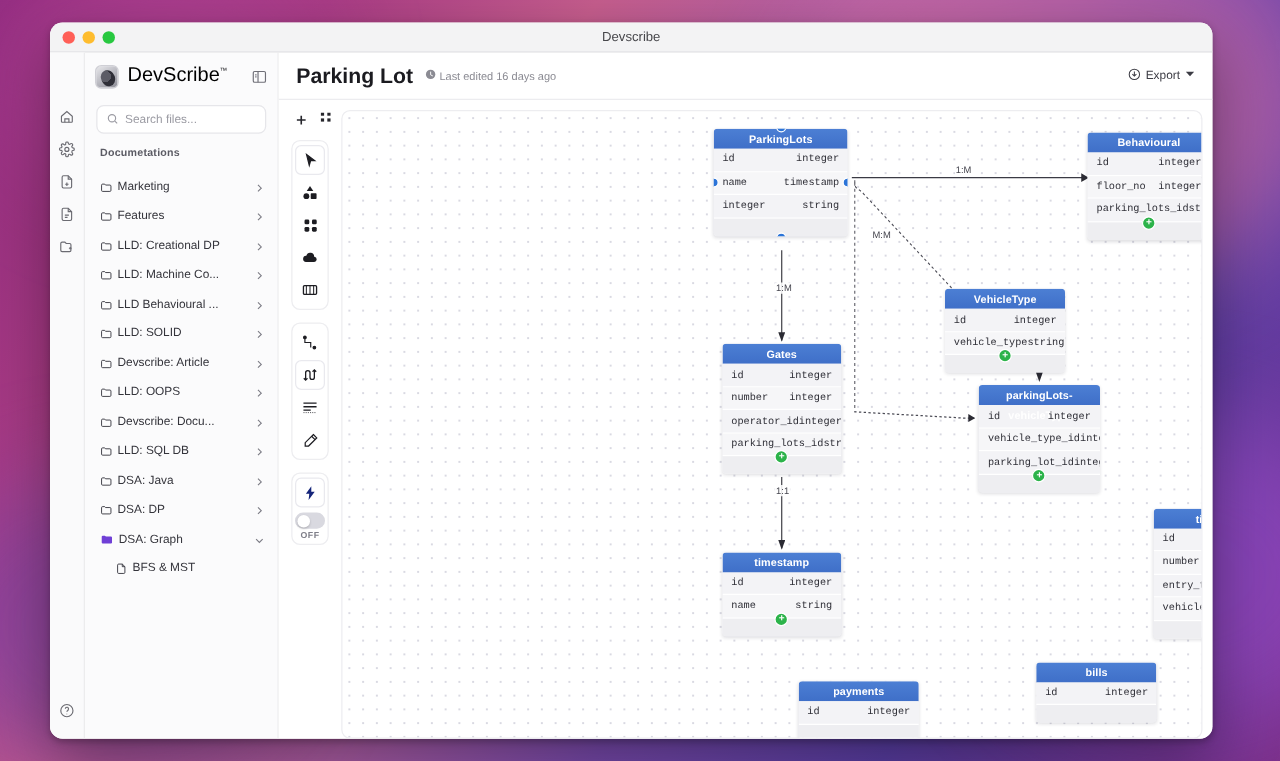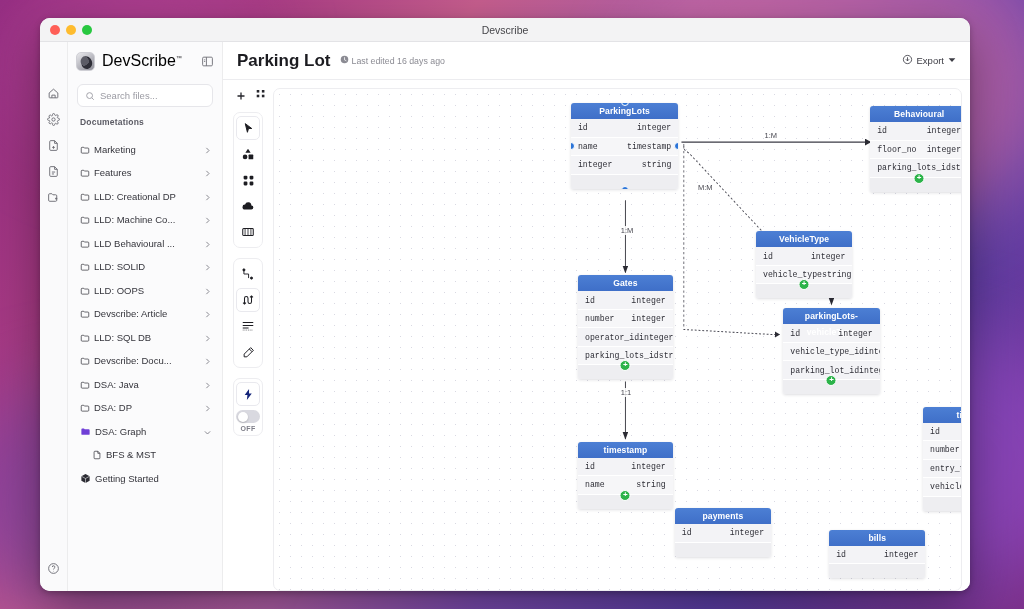--- a/index.html
+++ b/index.html
@@ -344,60 +344,60 @@
                 <path d="M9 5l7 7-7 7"></path>
               </svg>
             </span>
           </div>
           <div class="tree-item">
             <span style="display:flex">
               <svg width="10" height="10" viewBox="0 0 24 24" fill="none" stroke="#3a3a42" stroke-width="1.8">
                 <path d="M3 7.5a2 2 0 012-2h4l1.6 1.8H19a2 2 0 012 2v8.2a2 2 0 01-2 2H5a2 2 0 01-2-2z"></path>
               </svg>
             </span>
+            <span class="tname">Devscribe: Article</span>
+            <span class="chev">
+              <svg width="9" height="9" viewBox="0 0 24 24" fill="none" stroke="currentColor" stroke-width="2.4">
+                <path d="M9 5l7 7-7 7"></path>
+              </svg>
+            </span>
+          </div>
+          <div class="tree-item">
+            <span style="display:flex">
+              <svg width="10" height="10" viewBox="0 0 24 24" fill="none" stroke="#3a3a42" stroke-width="1.8">
+                <path d="M3 7.5a2 2 0 012-2h4l1.6 1.8H19a2 2 0 012 2v8.2a2 2 0 01-2 2H5a2 2 0 01-2-2z"></path>
+              </svg>
+            </span>
             <span class="tname">LLD: OOPS</span>
             <span class="chev">
               <svg width="9" height="9" viewBox="0 0 24 24" fill="none" stroke="currentColor" stroke-width="2.4">
                 <path d="M9 5l7 7-7 7"></path>
               </svg>
             </span>
           </div>
           <div class="tree-item">
             <span style="display:flex">
               <svg width="10" height="10" viewBox="0 0 24 24" fill="none" stroke="#3a3a42" stroke-width="1.8">
                 <path d="M3 7.5a2 2 0 012-2h4l1.6 1.8H19a2 2 0 012 2v8.2a2 2 0 01-2 2H5a2 2 0 01-2-2z"></path>
               </svg>
             </span>
-            <span class="tname">Devscribe: Article</span>
+            <span class="tname">Devscribe: Docu...</span>
             <span class="chev">
               <svg width="9" height="9" viewBox="0 0 24 24" fill="none" stroke="currentColor" stroke-width="2.4">
                 <path d="M9 5l7 7-7 7"></path>
               </svg>
             </span>
           </div>
           <div class="tree-item">
             <span style="display:flex">
               <svg width="10" height="10" viewBox="0 0 24 24" fill="none" stroke="#3a3a42" stroke-width="1.8">
                 <path d="M3 7.5a2 2 0 012-2h4l1.6 1.8H19a2 2 0 012 2v8.2a2 2 0 01-2 2H5a2 2 0 01-2-2z"></path>
               </svg>
             </span>
             <span class="tname">LLD: SQL DB</span>
-            <span class="chev">
-              <svg width="9" height="9" viewBox="0 0 24 24" fill="none" stroke="currentColor" stroke-width="2.4">
-                <path d="M9 5l7 7-7 7"></path>
-              </svg>
-            </span>
-          </div>
-          <div class="tree-item">
-            <span style="display:flex">
-              <svg width="10" height="10" viewBox="0 0 24 24" fill="none" stroke="#3a3a42" stroke-width="1.8">
-                <path d="M3 7.5a2 2 0 012-2h4l1.6 1.8H19a2 2 0 012 2v8.2a2 2 0 01-2 2H5a2 2 0 01-2-2z"></path>
-              </svg>
-            </span>
-            <span class="tname">Devscribe: Docu...</span>
             <span class="chev">
               <svg width="9" height="9" viewBox="0 0 24 24" fill="none" stroke="currentColor" stroke-width="2.4">
                 <path d="M9 5l7 7-7 7"></path>
               </svg>
             </span>
           </div>
           <div class="tree-item">
             <span style="display:flex">
               <svg width="10" height="10" viewBox="0 0 24 24" fill="none" stroke="#3a3a42" stroke-width="1.8">
                 <path d="M3 7.5a2 2 0 012-2h4l1.6 1.8H19a2 2 0 012 2v8.2a2 2 0 01-2 2H5a2 2 0 01-2-2z"></path>
@@ -437,29 +437,20 @@
             </span>
           </div>
           <div class="tree-item child">
             <span style="display:flex">
               <svg width="10" height="10" viewBox="0 0 24 24" fill="none" stroke="#3a3a42" stroke-width="1.8">
                 <path d="M14 3H7a2 2 0 00-2 2v14a2 2 0 002 2h10a2 2 0 002-2V8z"></path>
                 <path d="M14 3v5h5"></path>
               </svg>
             </span>
             <span class="tname">BFS &amp; MST</span>
-          </div>
-          <div class="tree-item">
-            <span style="display:flex">
-              <svg width="11" height="11" viewBox="0 0 24 24" fill="#2b2b33">
-                <path d="M12 2l9 5v10l-9 5-9-5V7z"></path>
-                <path d="M12 12l9-5M12 12v10M12 12L3 7" stroke="#fff" stroke-width="1.2" fill="none"></path>
-              </svg>
-            </span>
-            <span class="tname">Getting Started</span>
           </div>
         </div>
 
       <div class="sb-footer"></div>
     </div>
 
     <div class="editor">
       <div class="topbar">
         <div class="doc-title">Parking Lot</div>
         <div class="edited">
@@ -721,21 +712,21 @@
                   <span>number</span>
                 </div>
                 <div class="tbl-row">
                   <span>entry_time</span>
                 </div>
                 <div class="tbl-row">
                   <span>vehicle_id</span>
                 </div>
                 <div class="tbl-foot"></div>
               </div>
-              <div class="tbl" style="left: 364.821px; top: 419px; width: 96.3379px; margin-left: 36px;">
+              <div class="tbl" style="left: 364.821px; top: 456px; width: 96.3379px;">
                 <div class="tbl-hd">payments</div>
                 <div class="tbl-row">
                   <span>id</span>
                   <span>integer</span>
                 </div>
                 <div class="tbl-foot"></div>
               </div>
               <div class="tbl" style="left: 555.128px; top: 440.88px; width: 96.3379px;">
                 <div class="tbl-hd">bills</div>
                 <div class="tbl-row">

